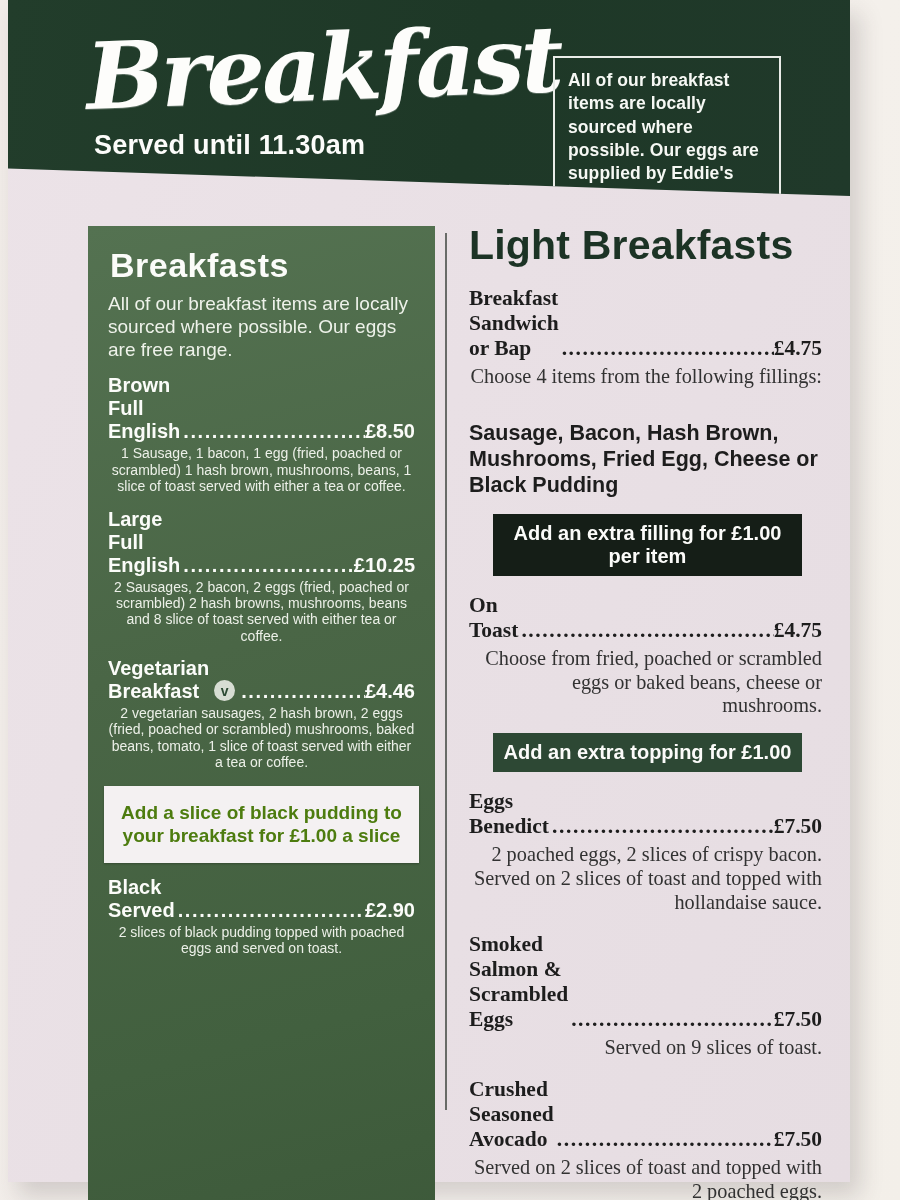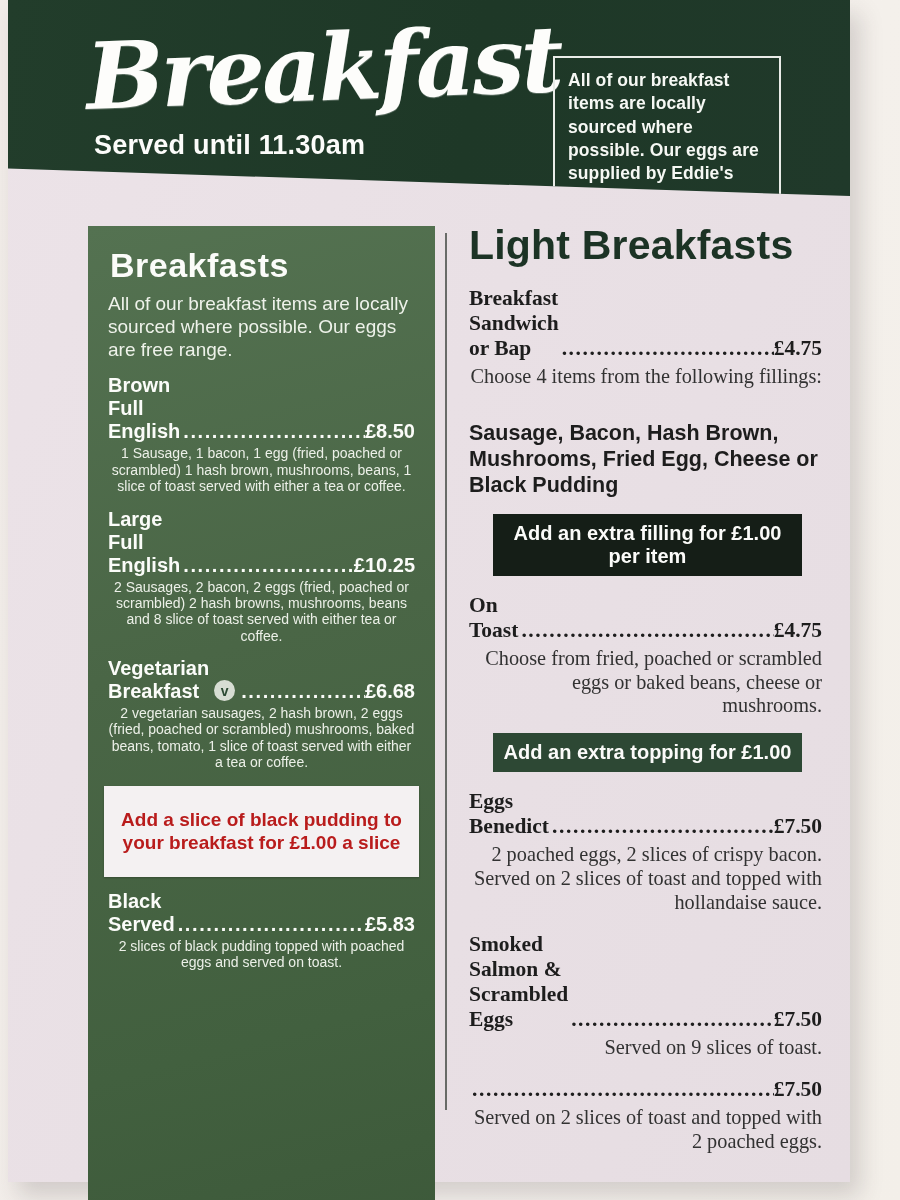--- a/index.html
+++ b/index.html
@@ -58,23 +58,23 @@
     letter-spacing:.5px; margin:2px 0 8px 2px;
   }
   .panel-intro {
     font-size:19px; line-height:1.2; font-weight:500; color:#eef2ea;
     margin-bottom:4px;
   }
   .green-panel .menu-item { margin-top:13px; }
   .green-panel .item-row { font-size:20px; color:#fbfcf9; }
   .green-panel .item-desc { color:#ecf0e8; font-size:14px; line-height:1.17; margin-top:2px;text-align:center; }
   .callout-white {
-    background:#f4f1f2; color:#b91c1c;
+    background:#f4f1f2; color:#4d7c0f;
     font-weight:bold; font-size:19px; line-height:1.25;
-    text-align:center; padding:22px 4px;
+    text-align:center; padding:15px 4px;
     margin:15px -4px 0 -4px;
     box-shadow:0 1px 2px rgba(0,0,0,.25);
   }
   
   .divider {
     position:absolute; left:437px; top:233px;
     width:2px; height:877px;
     background:#3e443e; opacity:.75;
   }
   
@@ -150,30 +150,30 @@
             <span class="dots">..............................................................................................................</span>
             <span class="item-price">£10.25</span>
           </div>
           <p class="item-desc">2 Sausages, 2 bacon, 2 eggs (fried, poached or scrambled) 2 hash browns, mushrooms, beans and 8 slice of toast served with either tea or coffee.</p>
         </div>
         <div class="menu-item">
           <div class="item-row">
             <span class="item-name">Vegetarian Breakfast</span>
             <span class="veg-icon">v</span>
             <span class="dots">..............................................................................................................</span>
-            <span class="item-price">£6.68</span>
+            <span class="item-price">£4.46</span>
           </div>
           <p class="item-desc">2 vegetarian sausages, 2 hash brown, 2 eggs (fried, poached or scrambled) mushrooms, baked beans, tomato, 1 slice of toast served with either a tea or coffee.</p>
         </div>
         <div class="callout-white">Add a slice of black pudding to your breakfast for £1.00 a slice</div>
         <div class="menu-item">
           <div class="item-row">
             <span class="item-name">Black Served</span>
             <span class="dots">..............................................................................................................</span>
-            <span class="item-price">£5.83</span>
+            <span class="item-price">£2.90</span>
           </div>
           <p class="item-desc">2 slices of black pudding topped with poached eggs and served on toast.</p>
         </div>
       </div>
   </div>
 
   <div class="divider"></div>
 
   <div class="right-col">
     <div class="section-heading">Light Breakfasts</div>
@@ -208,20 +208,21 @@
         <div class="menu-item">
           <div class="item-row">
             <span class="item-name">Smoked Salmon &amp; Scrambled Eggs</span>
             <span class="dots">..............................................................................................................</span>
             <span class="item-price">£7.50</span>
           </div>
           <p class="item-desc">Served on 9 slices of toast.</p>
         </div>
         <div class="menu-item">
           <div class="item-row">
+            <span class="item-name">Crushed Seasoned Avocado</span>
             <span class="dots">..............................................................................................................</span>
             <span class="item-price">£7.50</span>
           </div>
           <p class="item-desc">Served on 2 slices of toast and topped with 2 poached eggs.</p>
         </div>
       </div>
   </div>
 
 </div>
 

